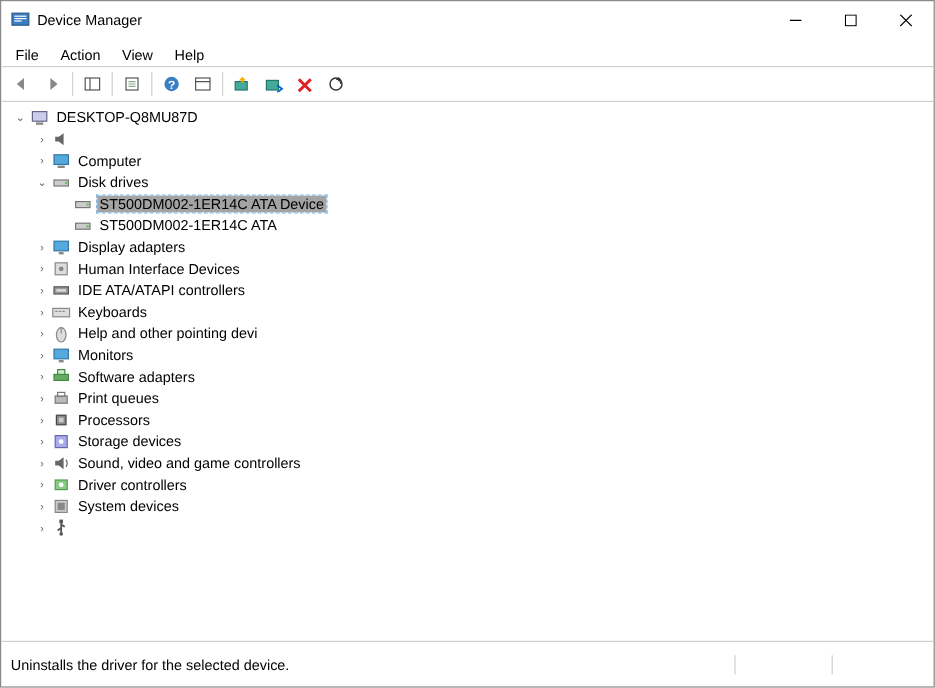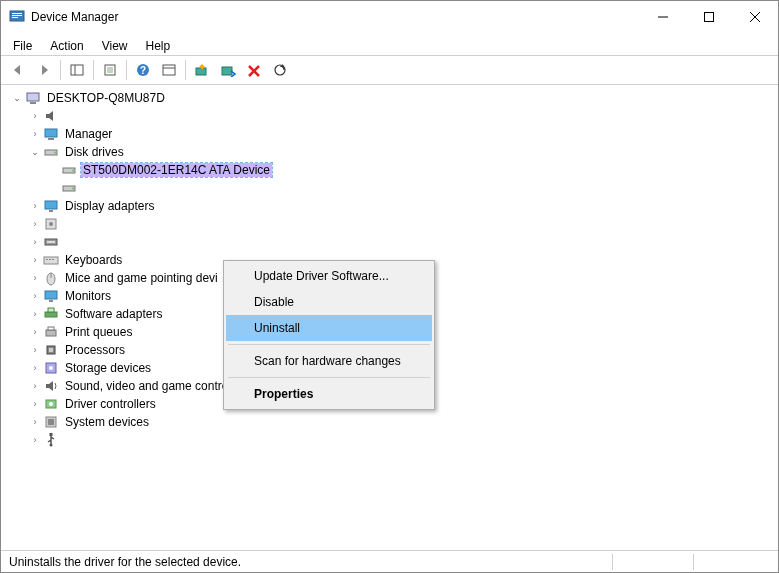--- a/index.html
+++ b/index.html
@@ -16,32 +16,32 @@
 
 .toolbar { height: 30px; display: flex; align-items: center; padding: 0 4px; gap: 0; border-top: 1px solid #d0d0d0; border-bottom: 1px solid #d0d0d0; }
 .tool-btn { width: 24px; height: 24px; display: flex; align-items: center; justify-content: center; margin: 0 1px; }
 .tool-sep { width: 1px; height: 20px; background: #d0d0d0; margin: 0 3px; }
 
 .tree-area { flex: 1; overflow: auto; padding: 4px 0 0 4px; position: relative; }
 .tree-row { display: flex; align-items: center; height: 18px; padding: 0; white-space: nowrap; position: relative; }
 .expand { width: 16px; height: 16px; display: flex; align-items: center; justify-content: center; color: #666; font-size: 9px; }
 .icon-sm { width: 16px; height: 16px; margin-right: 4px; display: flex; align-items: center; justify-content: center; flex-shrink: 0; }
 .node-label { padding: 0 2px; }
-.selected .node-label { background: #c4b5fd; outline: 1px dashed #7fb5e6; }
+.selected .node-label { background: #a3a3a3; outline: 1px dashed #7fb5e6; }
 .indent0 { padding-left: 4px; }
 .indent1 { padding-left: 22px; }
 .indent2 { padding-left: 56px; }
 
 .context-menu { position: absolute; top: 175px; left: 222px; width: 212px; background: #f0f0f0; border: 1px solid #b0b0b0; box-shadow: 2px 2px 4px rgba(0,0,0,0.3); padding: 2px; z-index: 100; }
 .ctx-item { padding: 6px 10px 6px 28px; font-size: 12px; }
 .ctx-highlight { background: #91c9f7; }
 .ctx-sep { height: 1px; background: #d0d0d0; margin: 3px 2px; }
 .ctx-bold { font-weight: bold; }
 
-.statusbar { height: 22px; border-top: 1px solid #d0d0d0; display: flex; align-items: center; padding: 0 4px; font-size: 12px; }
+.statusbar { height: 38px; border-top: 1px solid #d0d0d0; display: flex; align-items: center; padding: 0 4px; font-size: 12px; }
 .status-cell { flex: 1; padding: 0 4px; }
 .status-div { width: 1px; height: 16px; background: #d0d0d0; }
 .status-cell.small { flex: 0 0 80px; }
 
 svg { display: block; }
 </style>
 </head>
 <body>
 
 <div class="titlebar">
@@ -169,21 +169,21 @@
         </span>
       </div>
       <div class="tree-row indent1">
         <span class="expand">›</span>
         <span class="icon-sm">
           <svg width="16" height="16">
             <rect x="2" y="3" width="12" height="8" fill="#5ad" stroke="#37a"></rect>
             <rect x="5" y="12" width="6" height="2" fill="#888"></rect>
           </svg>
         </span>
-        <span class="node-label">Manager</span>
+        <span class="node-label">Computer</span>
       </div>
       <div class="tree-row indent1">
         <span class="expand">⌄</span>
         <span class="icon-sm">
           <svg width="16" height="16">
             <rect x="2" y="6" width="12" height="5" fill="#ccc" stroke="#777"></rect>
             <circle cx="12" cy="8.5" r="1" fill="#5c5"></circle>
           </svg>
         </span>
         <span class="node-label">Disk drives</span>
@@ -197,48 +197,51 @@
         </span>
         <span class="node-label">ST500DM002-1ER14C ATA Device</span>
       </div>
       <div class="tree-row indent2">
         <span class="icon-sm">
           <svg width="16" height="16">
             <rect x="2" y="6" width="12" height="5" fill="#ccc" stroke="#777"></rect>
             <circle cx="12" cy="8.5" r="1" fill="#5c5"></circle>
           </svg>
         </span>
+        <span class="node-label">ST500DM002-1ER14C ATA</span>
       </div>
       <div class="tree-row indent1">
         <span class="expand">›</span>
         <span class="icon-sm">
           <svg width="16" height="16">
             <rect x="2" y="3" width="12" height="8" fill="#5ad" stroke="#37a"></rect>
             <rect x="6" y="12" width="4" height="2" fill="#888"></rect>
           </svg>
         </span>
         <span class="node-label">Display adapters</span>
       </div>
       <div class="tree-row indent1">
         <span class="expand">›</span>
         <span class="icon-sm">
           <svg width="16" height="16">
             <rect x="3" y="3" width="10" height="10" fill="#ddd" stroke="#888"></rect>
             <circle cx="8" cy="8" r="2" fill="#888"></circle>
           </svg>
         </span>
+        <span class="node-label">Human Interface Devices</span>
       </div>
       <div class="tree-row indent1">
         <span class="expand">›</span>
         <span class="icon-sm">
           <svg width="16" height="16">
             <rect x="2" y="5" width="12" height="6" fill="#999" stroke="#555"></rect>
             <rect x="4" y="7" width="8" height="2" fill="#ddd"></rect>
           </svg>
         </span>
+        <span class="node-label">IDE ATA/ATAPI controllers</span>
       </div>
       <div class="tree-row indent1">
         <span class="expand">›</span>
         <span class="icon-sm">
           <svg width="16" height="16">
             <rect x="1" y="5" width="14" height="7" fill="#ddd" stroke="#888"></rect>
             <rect x="3" y="7" width="2" height="1" fill="#888"></rect>
             <rect x="6" y="7" width="2" height="1" fill="#888"></rect>
             <rect x="9" y="7" width="2" height="1" fill="#888"></rect>
           </svg>
@@ -246,21 +249,21 @@
         <span class="node-label">Keyboards</span>
       </div>
       <div class="tree-row indent1">
         <span class="expand">›</span>
         <span class="icon-sm">
           <svg width="16" height="16">
             <ellipse cx="8" cy="9" rx="4" ry="6" fill="#ddd" stroke="#888"></ellipse>
             <line x1="8" y1="3" x2="8" y2="8" stroke="#888"></line>
           </svg>
         </span>
-        <span class="node-label">Mice and game pointing devi</span>
+        <span class="node-label">Help and other pointing devi</span>
       </div>
       <div class="tree-row indent1">
         <span class="expand">›</span>
         <span class="icon-sm">
           <svg width="16" height="16">
             <rect x="2" y="3" width="12" height="8" fill="#5ad" stroke="#37a"></rect>
             <rect x="6" y="12" width="4" height="2" fill="#888"></rect>
           </svg>
         </span>
         <span class="node-label">Monitors</span>
@@ -340,29 +343,20 @@
         <span class="icon-sm">
           <svg width="16" height="16">
             <path d="M8 2 L8 13 M8 5 L11 7 M8 8 L5 10" stroke="#555" stroke-width="1.5" fill="none"></path>
             <circle cx="8" cy="13" r="1.5" fill="#555"></circle>
             <rect x="6.5" y="1" width="3" height="3" fill="#555"></rect>
           </svg>
         </span>
       </div>
     </div>
 
-  <div class="context-menu">
-    <div class="ctx-item">Update Driver Software...</div>
-    <div class="ctx-item">Disable</div>
-    <div class="ctx-item ctx-highlight">Uninstall</div>
-    <div class="ctx-sep"></div>
-    <div class="ctx-item">Scan for hardware changes</div>
-    <div class="ctx-sep"></div>
-    <div class="ctx-item ctx-bold">Properties</div>
-  </div>
 </div>
 
 <div class="statusbar">
   <div class="status-cell">Uninstalls the driver for the selected device.</div>
   <div class="status-div"></div>
   <div class="status-cell small"></div>
   <div class="status-div"></div>
   <div class="status-cell small"></div>
 </div>
 

